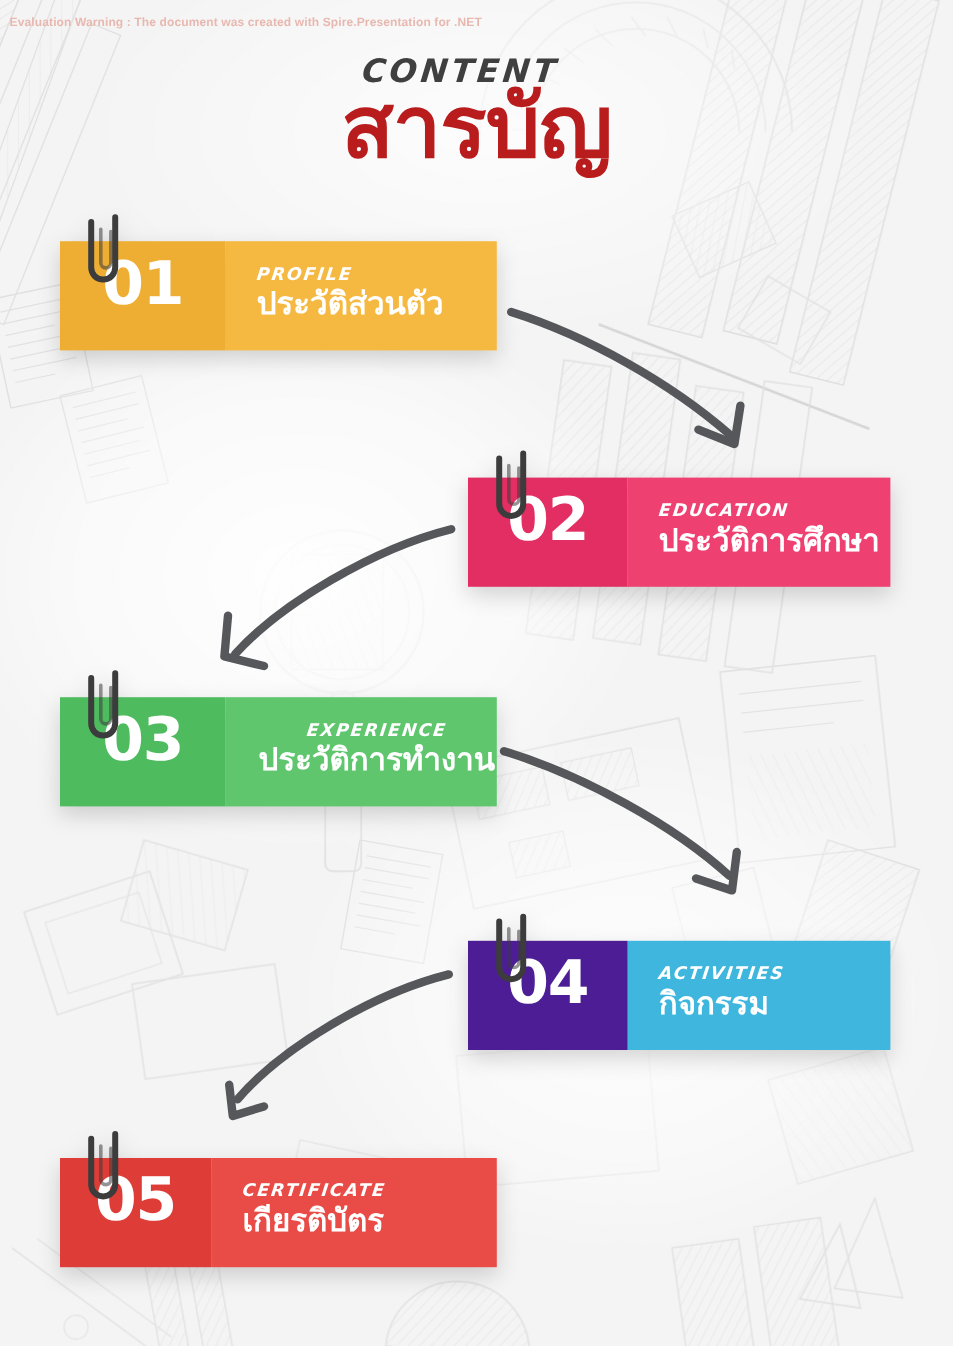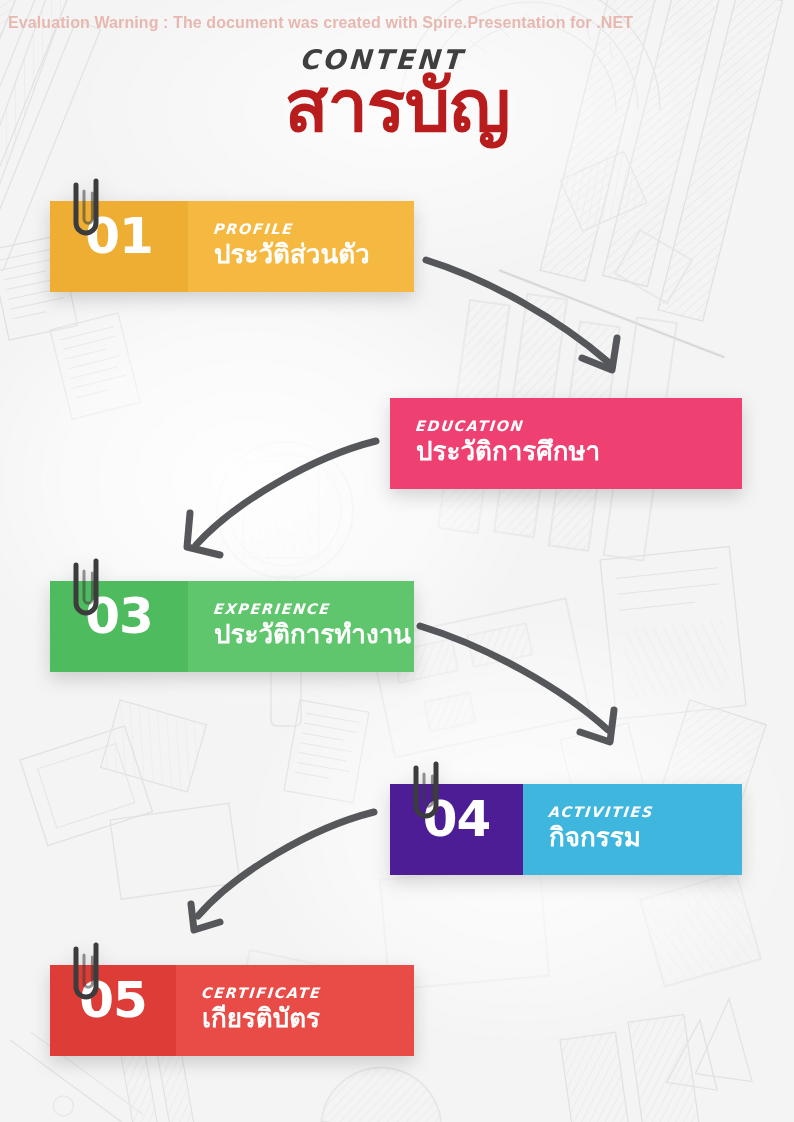--- a/index.html
+++ b/index.html
@@ -29,21 +29,21 @@
       radial-gradient(ellipse 420px 330px at 250px 480px, rgba(255,255,255,0.92) 0%, rgba(255,255,255,0.5) 45%, rgba(255,255,255,0) 72%),
       radial-gradient(ellipse 380px 300px at 520px 830px, rgba(255,255,255,0.85) 0%, rgba(255,255,255,0.4) 48%, rgba(255,255,255,0) 75%),
       radial-gradient(ellipse 500px 260px at 400px 110px, rgba(255,255,255,0.75) 0%, rgba(255,255,255,0) 70%);
     pointer-events:none;
   }
 
   
   #eval-warning{
     position:absolute;top:14px;left:8px;
     font-family:"Liberation Sans",sans-serif;
-    font-size:16px;font-weight:bold;
+    font-size:10px;font-weight:bold;
     color:#e8b8b0;
     letter-spacing:0.1px;
     white-space:nowrap;
     z-index:40;
   }
 
   
   #title-block{
     position:absolute;top:46px;left:0;width:794px;
     text-align:center;z-index:12;
@@ -351,27 +351,34 @@
       </svg>
       <span>01</span>
     </div>
     <div class="card-body" style="background:#f5b942;">
       <div class="card-eng">PROFILE</div>
       <div class="card-thai">ประวัติส่วนตัว</div>
     </div>
   </div>
 
   <div class="card" style="left:390px;top:398px;width:352px;height:91px;">
+    <div class="card-num" style="width:133px;background:#e22e62;">
+      <svg class="clip" viewBox="0 0 34 74" xmlns="http://www.w3.org/2000/svg">
+        <path d="M 8 10 L 8 48 A 10 10 0 0 0 28 48 L 28 6" fill="none" stroke="#3c3c3c" stroke-width="5" stroke-linecap="round"></path>
+        <path d="M 16 16 L 16 44 A 4.2 4.2 0 0 0 24.4 44 L 24.4 18" fill="none" stroke="#3c3c3c" stroke-width="3" stroke-linecap="round" opacity="0.55"></path>
+      </svg>
+      <span>02</span>
+    </div>
     <div class="card-body" style="background:#ee4172;">
       <div class="card-eng">EDUCATION</div>
       <div class="card-thai">ประวัติการศึกษา</div>
     </div>
   </div>
 
-  <div class="card" style="left:50px;top:581px;width:364px;height:91px;">
+  <div class="card" style="left:50px;top:581px;width:364px;height:91px;text-align:center;">
     <div class="card-num" style="width:138px;background:#4fbb5f;">
       <svg class="clip" viewBox="0 0 34 74" xmlns="http://www.w3.org/2000/svg">
         <path d="M 8 10 L 8 48 A 10 10 0 0 0 28 48 L 28 6" fill="none" stroke="#3c3c3c" stroke-width="5" stroke-linecap="round"></path>
         <path d="M 16 16 L 16 44 A 4.2 4.2 0 0 0 24.4 44 L 24.4 18" fill="none" stroke="#3c3c3c" stroke-width="3" stroke-linecap="round" opacity="0.55"></path>
       </svg>
       <span>03</span>
     </div>
     <div class="card-body" style="background:#5fc66e;">
       <div class="card-eng">EXPERIENCE</div>
       <div class="card-thai">ประวัติการทำงาน</div>

